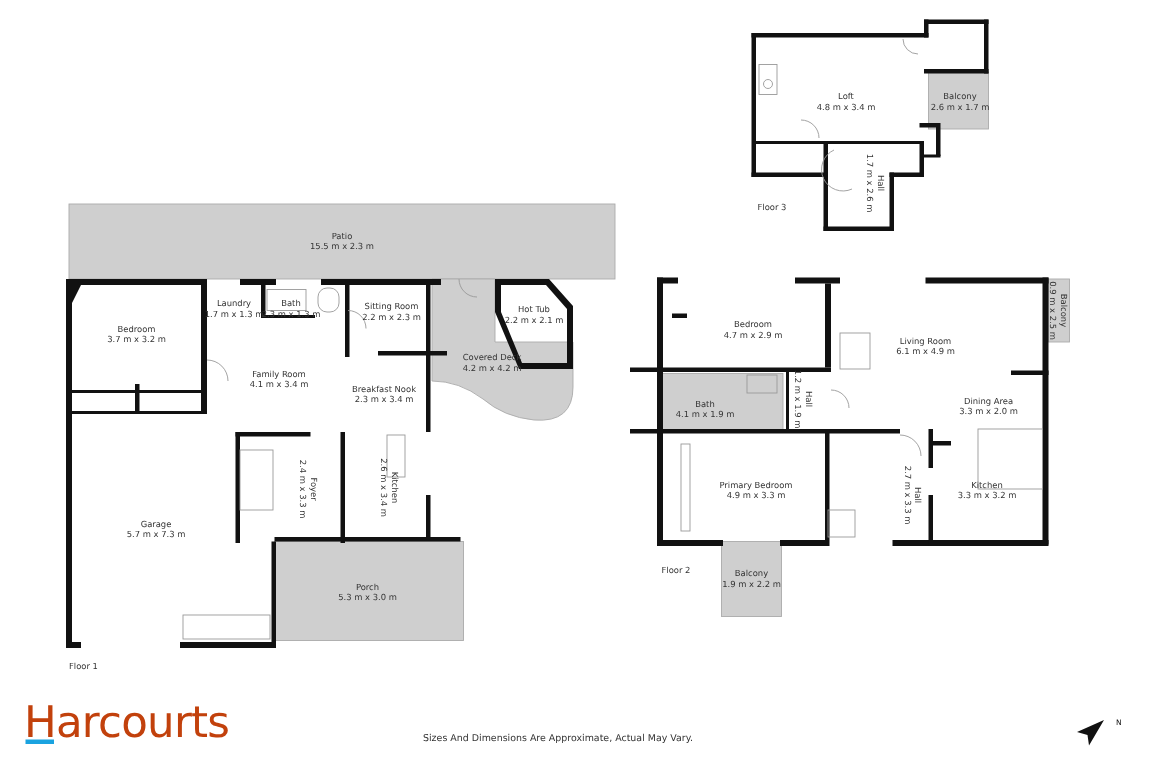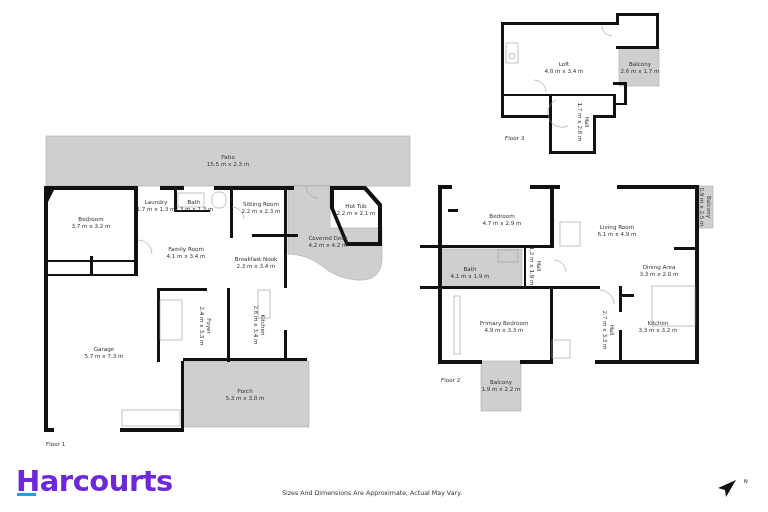--- a/index.html
+++ b/index.html
@@ -1,20 +1,20 @@
 <!DOCTYPE html>
 <html><head>
 <meta charset="utf-8">
 <style>
   html,body{margin:0;padding:0;background:#ffffff;}
   body{width:768px;height:512px;position:relative;overflow:hidden;font-family:"DejaVu Sans","Liberation Sans",sans-serif;}
   svg{position:absolute;left:0;top:0;}
   .lbl{font-family:"DejaVu Sans","Liberation Sans",sans-serif;font-size:5.6px;fill:#333;text-anchor:middle;}
   .flr{font-family:"DejaVu Sans","Liberation Sans",sans-serif;font-size:5.6px;fill:#333;}
-  .brand{position:absolute;left:16px;top:464px;font-family:"DejaVu Sans","Liberation Sans",sans-serif;font-weight:bold;font-size:29px;color:#6d28d9;letter-spacing:-0.5px;}
+  .brand{position:absolute;left:16px;top:464px;font-family:"DejaVu Sans","Liberation Sans",sans-serif;font-weight:normal;font-size:29px;color:#c2410c;letter-spacing:-0.5px;}
   .brand-bar{position:absolute;left:17px;top:493px;width:19px;height:3px;background:#1aa3e0;}
   .disclaimer{position:absolute;left:282px;top:489px;font-family:"DejaVu Sans","Liberation Sans",sans-serif;font-size:6.3px;color:#333;}
   .wall{fill:#111;}
   .grey{fill:#cfcfcf;stroke:#aaa;stroke-width:0.6;}
   .thin{stroke:#999;stroke-width:0.6;fill:none;}
 </style>
 </head>
 <body>
 
 <svg width="768" height="512" viewBox="0 0 768 512">

